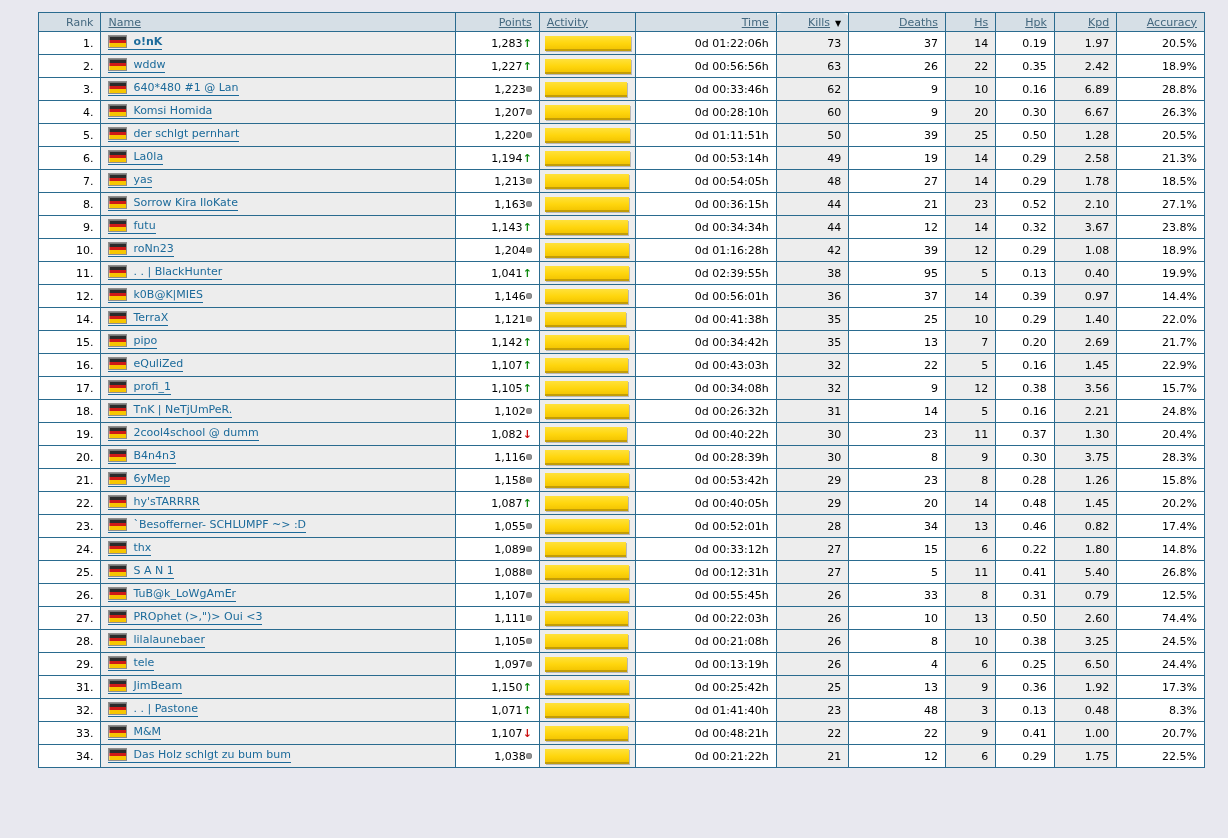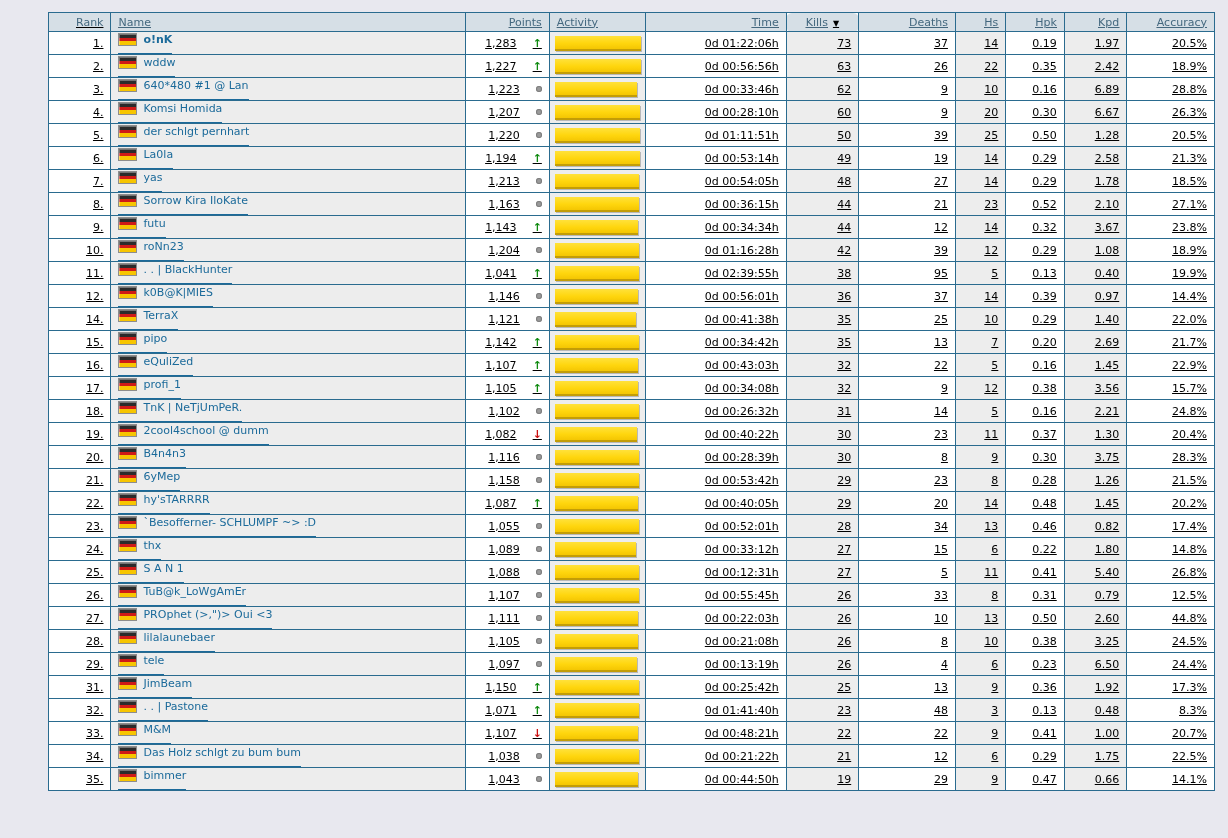--- a/index.html
+++ b/index.html
@@ -1,21 +1,21 @@
 <!DOCTYPE html>
 <html><head>
 <meta charset="utf-8">
 <style>
   html,body{margin:0;padding:0;}
   body{
     width:1228px;height:838px;overflow:hidden;
     background:#e8e8ef;
     font-family:"DejaVu Sans", sans-serif;
   }
-  .stats-wrap{position:absolute;left:48px;top:12px;text-decoration:underline;}
+  .stats-wrap{position:absolute;left:38px;top:12px;}
   table.stats{
     border-collapse:collapse;
     table-layout:fixed;
     width:1167px;
     background:#ffffff;
     border:1px solid #2a6b8f;
   }
   th,td{
     border:1px solid #2a6b8f;
     font-size:11px;
@@ -27,43 +27,43 @@
   thead th{
     height:18px;
     background:#d6dfe6;
     color:#44687f;
     font-weight:normal;
   }
   thead th .hlink{text-decoration:underline;cursor:pointer;}
   tbody td{height:22px;}
   .al{text-align:left;}
   .ar{text-align:right;}
-  .ac{text-align:center;border-radius:6px;}
+  .ac{text-align:right;border-radius:6px;}
   td.shade{background:#ededed;}
   
   a.player{
     color:#1b6a9a;
     text-decoration:none;
     border-bottom:1px solid #1b6a9a;
     cursor:pointer;
     display:inline-flex;
     align-items:center;
     gap:6px;
-    padding-bottom:7px;
+    padding-bottom:1px;
   }
   a.player.bold{font-weight:bold;}
   .flag{
     display:inline-block;width:17px;height:11px;
     background:linear-gradient(to bottom,#2b2b2b 0%,#2b2b2b 34%,#cf1a17 34%,#cf1a17 67%,#f7c500 67%,#f7c500 100%);
     border:1px solid #8d8d8d;
     box-shadow:inset 1px 1px 0 rgba(255,255,255,.35);
     flex:0 0 auto;
   }
   
-  .pts{display:flex;justify-content:flex-end;align-items:center;gap:16px;}
+  .pts{display:flex;justify-content:flex-end;align-items:center;gap:0;}
   .tr-up{color:#0f8a0f;font-weight:bold;font-size:11px;line-height:1;}
   .tr-down{color:#cc1111;font-weight:bold;font-size:11px;line-height:1;}
   .tr-steady{
     display:inline-block;width:6px;height:6px;border-radius:50%;
     background:#9a9a9a;box-shadow:inset 0 0 0 1px #7f7f7f;
   }
   
   .barbox{padding-left:5px;}
   .bar{
     height:13px;
@@ -558,21 +558,21 @@
           </td>
           <td class="al shade barbox">
             <div class="bar" style="width: 84px;"></div>
           </td>
           <td class="ar">0d 00:53:42h</td>
           <td class="ar shade">29</td>
           <td class="ar">23</td>
           <td class="ar shade">8</td>
           <td class="ar">0.28</td>
           <td class="ar shade">1.26</td>
-          <td class="ar">21.5%</td>
+          <td class="ar">15.8%</td>
         </tr>
         <tr>
           <td class="ar">22.</td>
           <td class="al shade"><a class="player">
               <span class="flag"></span>
               <span>hy'sTARRRR</span>
             </a></td>
           <td>
             <span class="pts">
               <span>1,087</span>
@@ -696,21 +696,21 @@
           </td>
           <td class="al shade barbox">
             <div class="bar" style="width: 83px;"></div>
           </td>
           <td class="ar">0d 00:22:03h</td>
           <td class="ar shade">26</td>
           <td class="ar">10</td>
           <td class="ar shade">13</td>
           <td class="ar">0.50</td>
           <td class="ar shade">2.60</td>
-          <td class="ar">44.8%</td>
+          <td class="ar">74.4%</td>
         </tr>
         <tr>
           <td class="ar">28.</td>
           <td class="al shade"><a class="player">
               <span class="flag"></span>
               <span>lilalaunebaer</span>
             </a></td>
           <td>
             <span class="pts">
               <span>1,105</span>
@@ -740,21 +740,21 @@
               <span class="tr-steady"></span>
             </span>
           </td>
           <td class="al shade barbox">
             <div class="bar" style="width: 82px;"></div>
           </td>
           <td class="ar">0d 00:13:19h</td>
           <td class="ar shade">26</td>
           <td class="ar">4</td>
           <td class="ar shade">6</td>
-          <td class="ar">0.23</td>
+          <td class="ar">0.25</td>
           <td class="ar shade">6.50</td>
           <td class="ar">24.4%</td>
         </tr>
         <tr>
           <td class="ar">31.</td>
           <td class="al shade"><a class="player">
               <span class="flag"></span>
               <span>JimBeam</span>
             </a></td>
           <td>
@@ -836,38 +836,15 @@
             <div class="bar" style="width: 84px;"></div>
           </td>
           <td class="ar">0d 00:21:22h</td>
           <td class="ar shade">21</td>
           <td class="ar">12</td>
           <td class="ar shade">6</td>
           <td class="ar">0.29</td>
           <td class="ar shade">1.75</td>
           <td class="ar">22.5%</td>
         </tr>
-        <tr>
-          <td class="ar">35.</td>
-          <td class="al shade"><a class="player">
-              <span class="flag"></span>
-              <span>bimmer</span>
-            </a></td>
-          <td>
-            <span class="pts">
-              <span>1,043</span>
-              <span class="tr-steady"></span>
-            </span>
-          </td>
-          <td class="al shade barbox">
-            <div class="bar" style="width: 83px;"></div>
-          </td>
-          <td class="ar">0d 00:44:50h</td>
-          <td class="ar shade">19</td>
-          <td class="ar">29</td>
-          <td class="ar shade">9</td>
-          <td class="ar">0.47</td>
-          <td class="ar shade">0.66</td>
-          <td class="ar">14.1%</td>
-        </tr>
       </tbody>
   </table>
 </div>
 
 </body></html>

